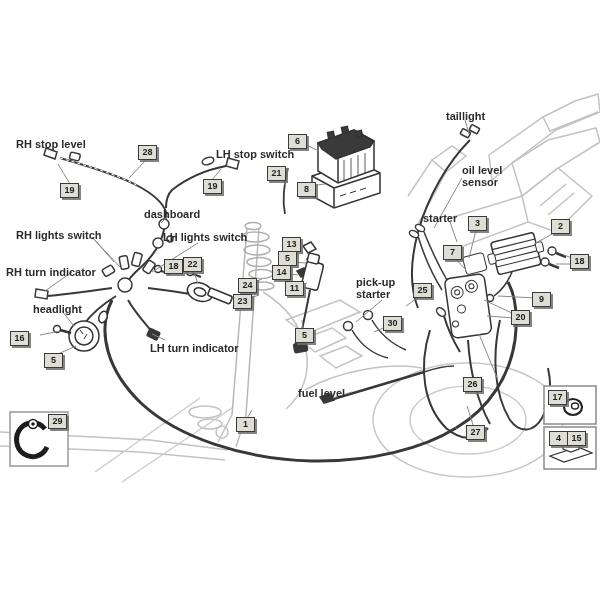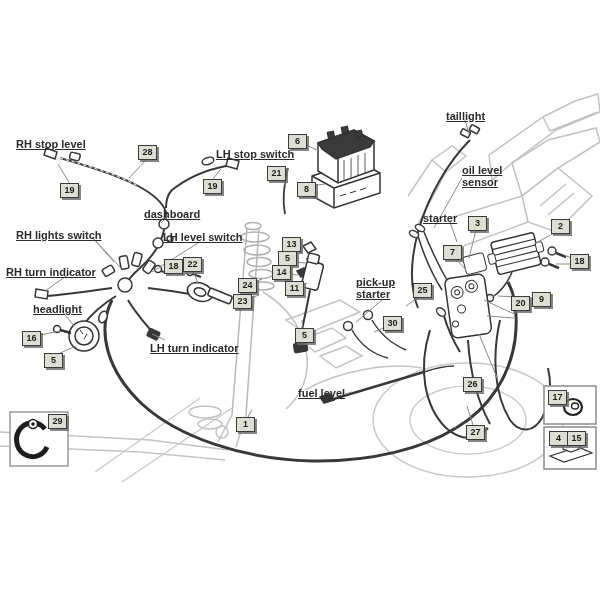--- a/index.html
+++ b/index.html
@@ -3,21 +3,21 @@
 <meta charset="utf-8">
 <style>
   html,body{margin:0;padding:0;}
   #stage{position:relative;width:600px;height:600px;background:#ffffff;overflow:hidden;
          font-family:"Liberation Sans",sans-serif;}
   #art{position:absolute;left:0;top:0;}
   .co{position:absolute;min-width:13px;height:13px;padding:0 2px;background:#deded4;
       border:1px solid #3a3a3a;box-shadow:2px 2px 0 rgba(110,110,110,.85);
       font:bold 9px/13px "Liberation Sans",sans-serif;text-align:center;color:#1f1f1f;z-index:3;}
   .lbl{position:absolute;font:bold 11px/12px "Liberation Sans",sans-serif;color:#2b2b2b;
-       white-space:pre-line;z-index:2;text-decoration:underline;}
+       white-space:pre-line;z-index:2;}
 </style>
 </head>
 <body>
 
 <div id="stage">
 
 <svg id="art" width="600" height="600" viewBox="0 0 600 600">
 
   <g stroke="#c2c2c2" stroke-width="1.5" fill="none">
 
@@ -231,21 +231,21 @@
     <path d="M176,272 L163,272 M194,272 L198,284"></path>
     <path d="M246,420 L252,410"></path>
     <path d="M575,438 L572,444"></path>
   </g>
 </svg>
 
 <div class="lbl" style="left:16px;top:138px">RH stop level</div>
 <div class="lbl" style="left:216px;top:148px">LH stop switch</div>
 <div class="lbl" style="left:144px;top:208px">dashboard</div>
 <div class="lbl" style="left:16px;top:229px">RH lights switch</div>
-<div class="lbl" style="left:163px;top:231px">LH level switch</div>
+<div class="lbl" style="left:163px;top:231px">LH lights switch</div>
 <div class="lbl" style="left:6px;top:266px">RH turn indicator</div>
 <div class="lbl" style="left:33px;top:303px">headlight</div>
 <div class="lbl" style="left:150px;top:342px">LH turn indicator</div>
 <div class="lbl" style="left:446px;top:110px">taillight</div>
 <div class="lbl" style="left:462px;top:164px">oil level
 sensor</div>
 <div class="lbl" style="left:423px;top:212px">starter</div>
 <div class="lbl" style="left:356px;top:276px">pick-up
 starter</div>
 <div class="lbl" style="left:298px;top:387px">fuel level</div>
@@ -258,31 +258,31 @@
 <div class="co" style="left:297px;top:182px">8</div>
 <div class="co" style="left:282px;top:237px">13</div>
 <div class="co" style="left:278px;top:251px">5</div>
 <div class="co" style="left:272px;top:265px">14</div>
 <div class="co" style="left:285px;top:281px">11</div>
 <div class="co" style="left:295px;top:328px">5</div>
 <div class="co" style="left:164px;top:259px">18</div>
 <div class="co" style="left:183px;top:257px">22</div>
 <div class="co" style="left:238px;top:278px">24</div>
 <div class="co" style="left:233px;top:294px">23</div>
-<div class="co" style="left:22px;top:331px">16</div>
+<div class="co" style="left:10px;top:331px">16</div>
 <div class="co" style="left:44px;top:353px">5</div>
 <div class="co" style="left:48px;top:414px">29</div>
 <div class="co" style="left:236px;top:417px">1</div>
 <div class="co" style="left:413px;top:283px">25</div>
 <div class="co" style="left:383px;top:316px">30</div>
 <div class="co" style="left:468px;top:216px">3</div>
 <div class="co" style="left:443px;top:245px">7</div>
 <div class="co" style="left:551px;top:219px">2</div>
 <div class="co" style="left:570px;top:254px">18</div>
 <div class="co" style="left:532px;top:292px">9</div>
-<div class="co" style="left:511px;top:296px">20</div>
+<div class="co" style="left:511px;top:310px">20</div>
 <div class="co" style="left:463px;top:377px">26</div>
 <div class="co" style="left:466px;top:425px">27</div>
 <div class="co" style="left:548px;top:390px">17</div>
 <div class="co" style="left:549px;top:431px">4</div>
 <div class="co" style="left:567px;top:431px">15</div>
 
 </div>
 
 </body></html>

